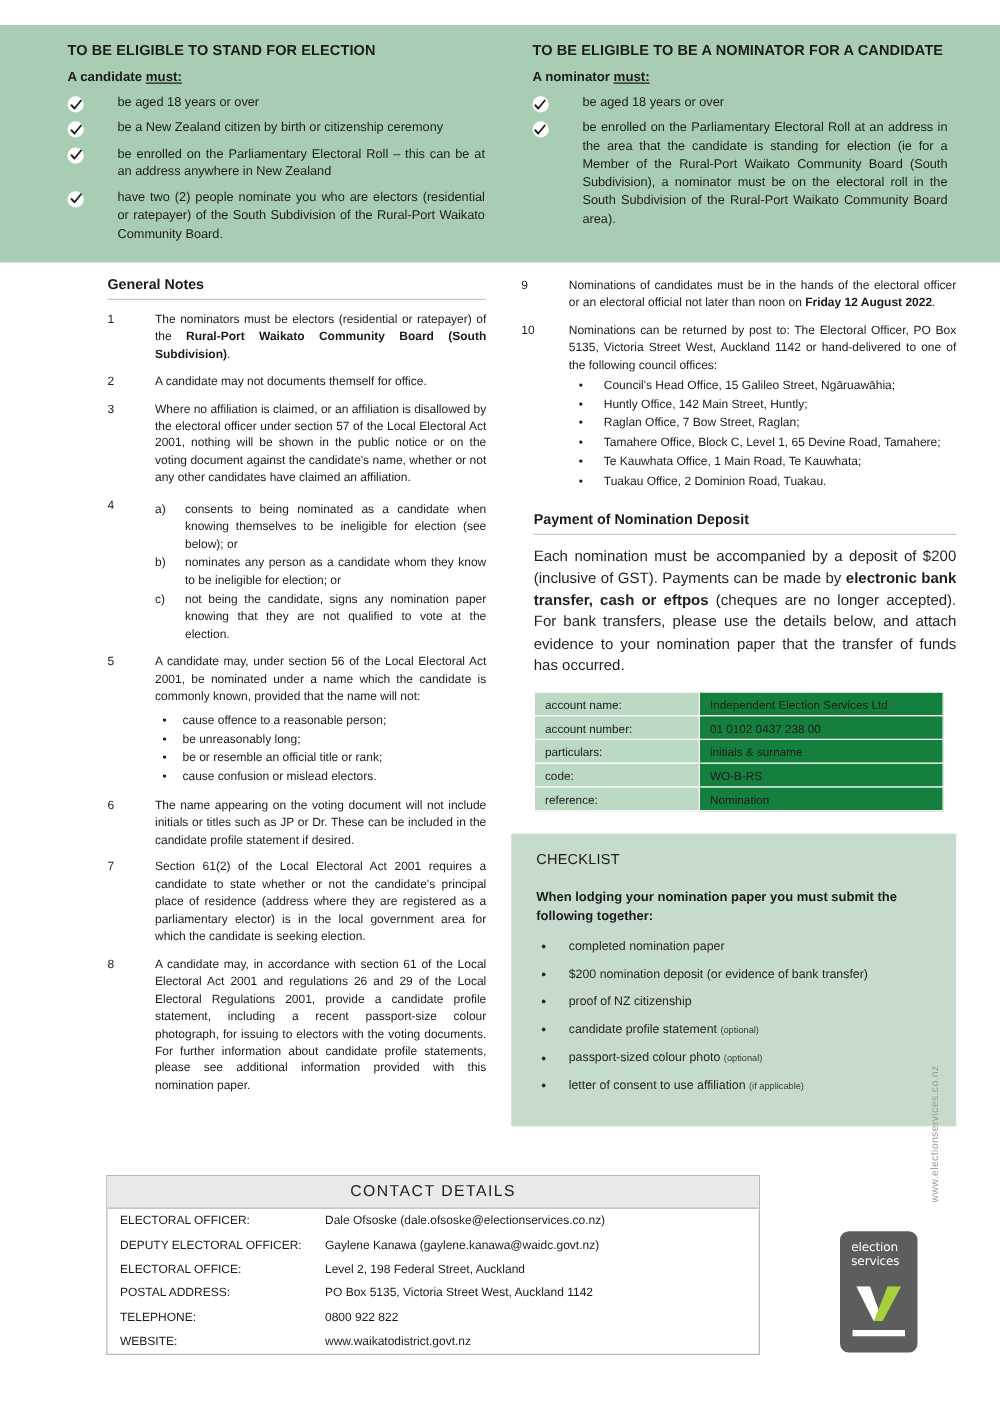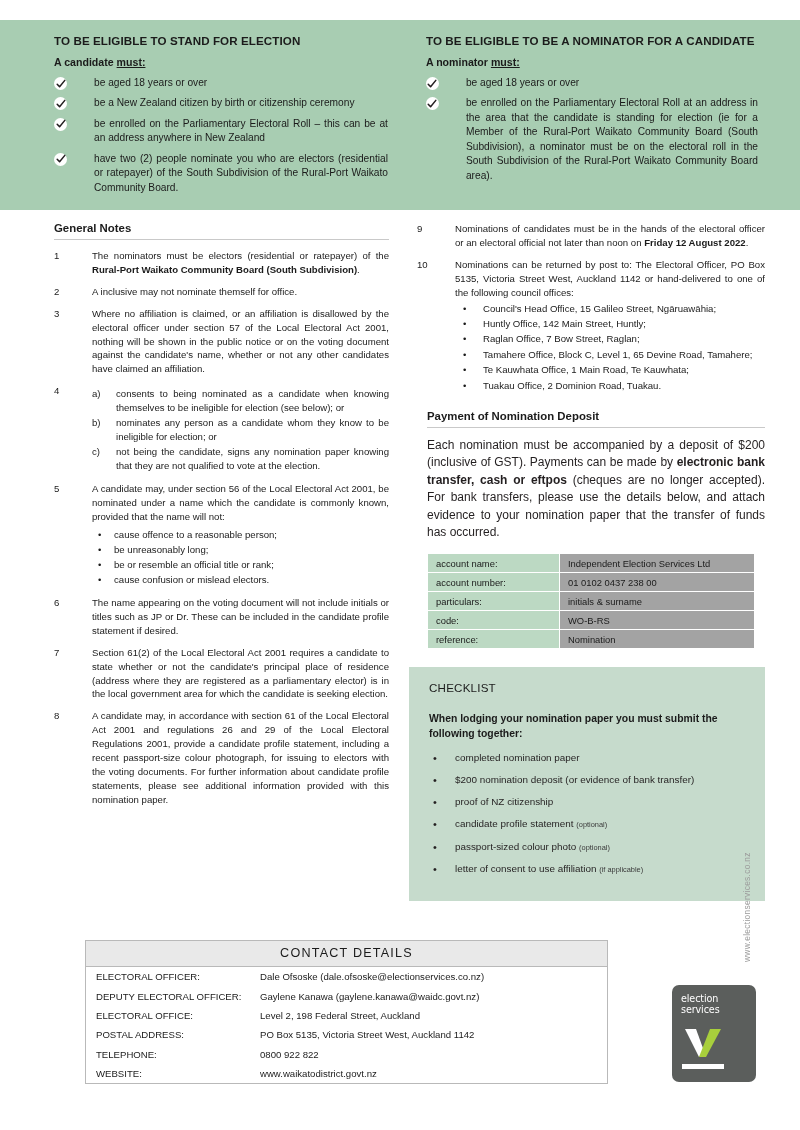--- a/index.html
+++ b/index.html
@@ -67,21 +67,21 @@
 
   
   .body-cols {
     position: absolute;
     left: 0; top: 222px;
     width: 800px;
     display: flex;
     padding: 0 35px 0 54px;
     gap: 28px;
   }
-  .col-left { width: 348px; }
+  .col-left { width: 348px; margin-left: 32px; }
   .col-right { width: 350px; }
 
   .sec-head {
     font-size: 11.4px;
     font-weight: bold;
     margin: 0 0 5px 0;
     color: #1b1b1b;
   }
   .sec-rule {
     border: 0;
@@ -168,21 +168,21 @@
     padding: 3.5px 8px;
     border: 1px solid #ffffff;
     vertical-align: middle;
   }
   .bank-k {
     background: #bcd9c3;
     width: 132px;
     color: #1b1b1b;
   }
   .bank-v {
-    background: #a3a3a3;
+    background: #15803d;
     color: #1b1b1b;
   }
 
   
   .checklist {
     margin-top: 18px;
     margin-left: -8px;
     width: 356px;
     background: #c6dbcc;
     padding: 14px 18px 16px 20px;
@@ -242,21 +242,21 @@
     vertical-align: top;
     color: #1b1b1b;
   }
   .contact-table td.k { width: 168px; padding-left: 10px; }
   .contact-table td.v { padding-left: 6px; }
 
   
   .logo-wrap {
     position: absolute;
     left: 672px; top: 985px;
-    width: 84px; height: 97px;
+    width: 62px; height: 97px;
     background: #5b5e5c;
     border-radius: 7px;
     padding: 9px 8px 0 9px;
   }
   .logo-line {
     color: #ffffff;
     font-size: 9.6px;
     line-height: 1.12;
     letter-spacing: -0.1px;
     font-family: "DejaVu Sans", sans-serif;
@@ -358,21 +358,21 @@
     <div class="sec-head">General Notes</div>
     <hr class="sec-rule">
 
     <div class="note">
       <div class="note-num">1</div>
       <div class="note-body"><span>The nominators must be electors (residential or ratepayer) of the </span><b>Rural-Port Waikato Community Board (South Subdivision)</b><span>.</span></div>
     </div>
 
     <div class="note">
       <div class="note-num">2</div>
-      <div class="note-body">A inclusive may not nominate themself for office.</div>
+      <div class="note-body">A candidate may not documents themself for office.</div>
     </div>
 
     <div class="note">
       <div class="note-num">3</div>
       <div class="note-body">Where no affiliation is claimed, or an affiliation is disallowed by the electoral officer under section 57 of the Local Electoral Act 2001, nothing will be shown in the public notice or on the voting document against the candidate's name, whether or not any other candidates have claimed an affiliation.</div>
     </div>
 
     <div class="note">
       <div class="note-num">4</div>
       <div class="note-body">

